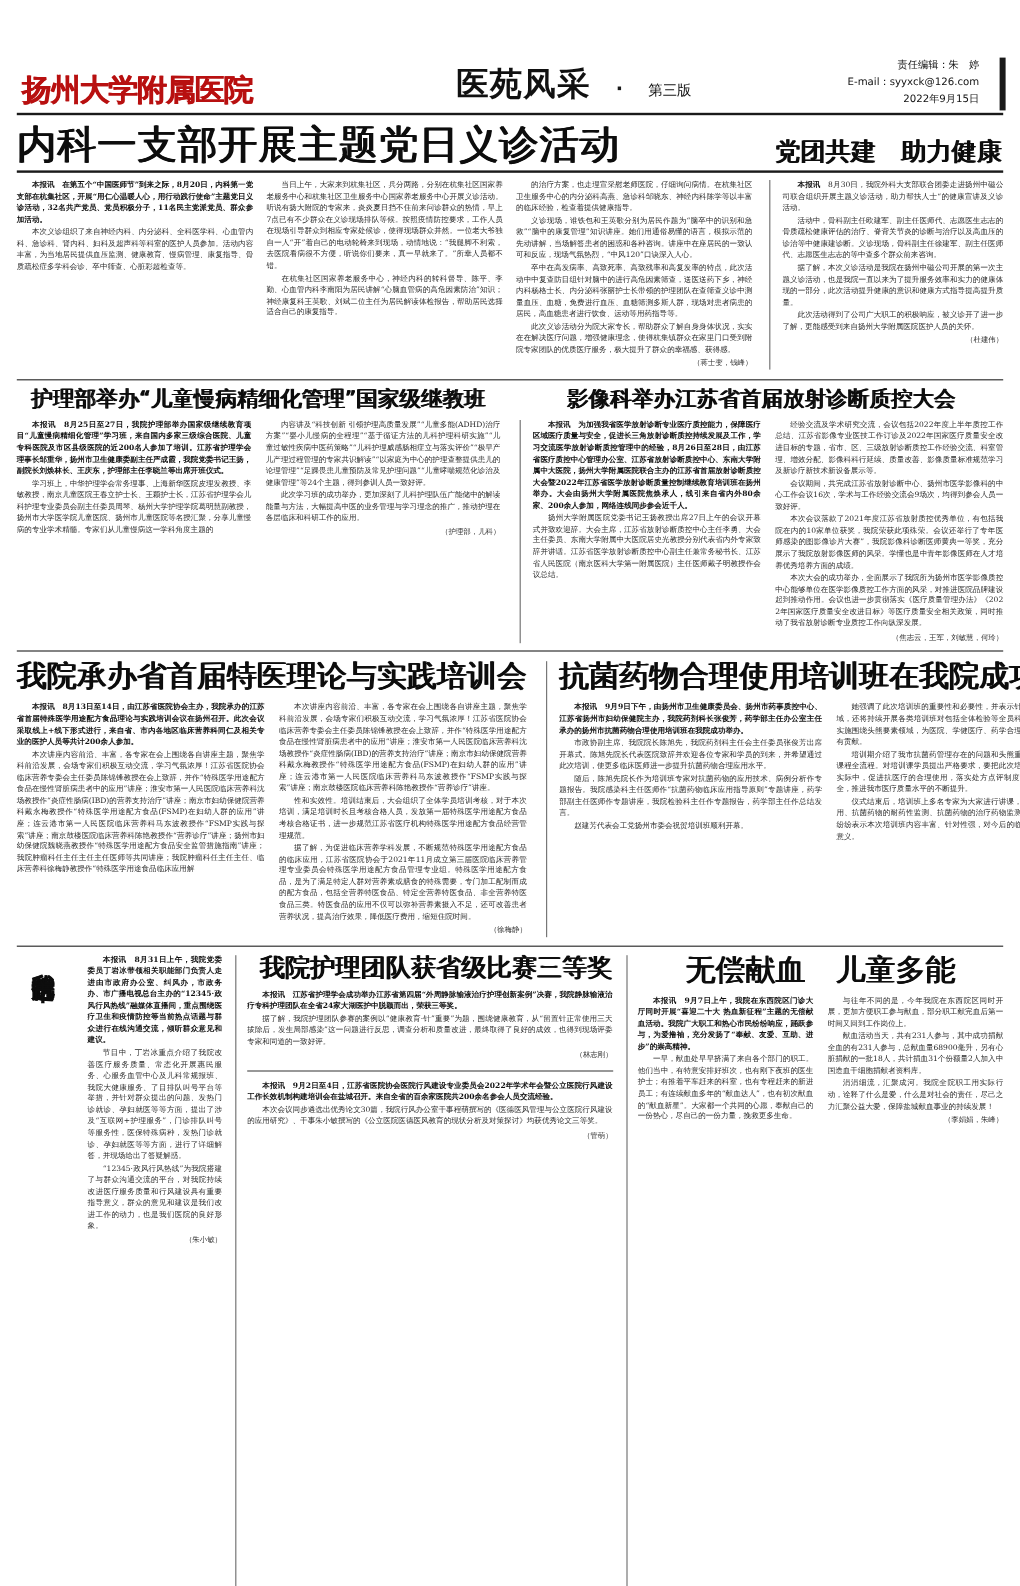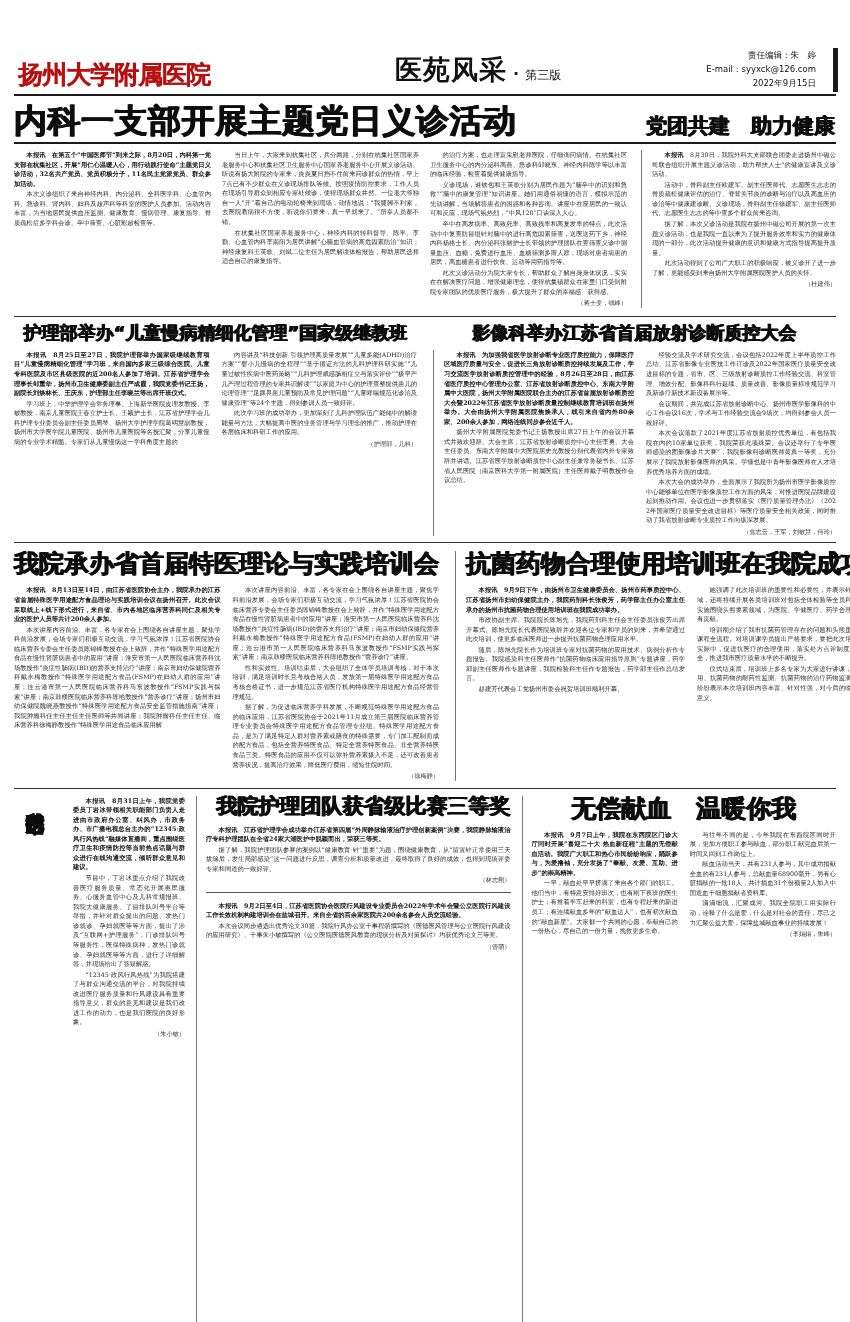--- a/index.html
+++ b/index.html
@@ -32,21 +32,21 @@
     font-family: "DejaVu Serif", "Liberation Serif", serif;
     font-weight: bold;
     font-size: 25px;
     letter-spacing: -1px;
     line-height: 1;
     white-space: nowrap;
     padding-bottom: 3px;
     text-shadow: 0.6px 0 0 #b81010;
   }
   .center-title {
-    display: flex; align-items: baseline; gap: 5px;
+    display: flex; align-items: baseline; gap: 20px;
     margin-left: 40px;
     padding-bottom: 2px;
   }
   .center-title .mt {
     font-family: "DejaVu Sans", sans-serif;
     font-weight: bold; font-size: 27px; letter-spacing: 1px;
     color: #111;
   }
   .center-title .dot { font-size: 16px; font-weight: bold; padding: 0 1px;}
   .center-title .ed {
@@ -60,21 +60,21 @@
   }
   .meta .line { white-space: nowrap; }
   .meta-bar {
     position: absolute; right: -6px; top: 0px; width: 5px; height: 44px;
     background: #1a1a1a;
   }
 
   
   .hl {
     font-family: "DejaVu Sans", sans-serif;
-    font-weight: bold;
+    font-weight: normal;
     color: #0d0d0d;
     line-height: 1;
     white-space: nowrap;
     text-shadow: 0.7px 0 0 #0d0d0d, -0.7px 0 0 #0d0d0d;
   }
   .hl-xl { font-size: 33px; letter-spacing: 0.5px; }
   .hl-lg { font-size: 25px; letter-spacing: 0px; }
   .hl-md { font-size: 21px; letter-spacing: 0px; }
   .hl-sm { font-size: 18px; }
 
@@ -282,21 +282,21 @@
         <div class="rule-thin" style="margin:7px 0 7px 0"></div>
 
         <div class="body-col" style="margin-top:8px">
           <p><span class="lead">本报讯　9月2日至4日，江苏省医院协会医院行风建设专业委员会2022年学术年会暨公立医院行风建设工作长效机制构建培训会在盐城召开。来自全省的百余家医院共200余名参会人员交流经验。</span></p>
           <p>本次会议同步遴选出优秀论文30篇，我院行风办公室干事程萌撰写的《医德医风管理与公立医院行风建设的应用研究》、干事朱小敏撰写的《公立医院医德医风教育的现状分析及对策探讨》均获优秀论文三等奖。</p>
           <div class="byline">（管萌）</div>
         </div>
       </div>
 
       <div class="vdiv" style="padding-left:9px">
-        <div class="hl hl-lg" style="text-align:center">无偿献血　温暖你我</div>
+        <div class="hl hl-lg" style="text-align:center">无偿献血　儿童多能</div>
         <div class="cols2" style="margin-top:9px">
           <div class="body-col">
             <p><span class="lead">本报讯　9月7日上午，我院在东西院区门诊大厅同时开展“喜迎二十大 热血新征程”主题的无偿献血活动。我院广大职工和热心市民纷纷响应，踊跃参与，为爱撸袖，充分发扬了“奉献、友爱、互助、进步”的崇高精神。</span></p>
             <p>一早，献血处早早挤满了来自各个部门的职工。他们当中，有特意安排好班次，也有刚下夜班的医生护士；有推着平车赶来的科室，也有专程赶来的新进员工；有连续献血多年的“献血达人”，也有初次献血的“献血新星”。大家都一个共同的心愿，奉献自己的一份热心，尽自己的一份力量，挽救更多生命。</p>
           </div>
           <div class="body-col">
             <p>与往年不同的是，今年我院在东西院区同时开展，更加方便职工参与献血，部分职工献完血后第一时间又回到工作岗位上。</p>
             <p>献血活动当天，共有231人参与，其中成功捐献全血的有231人参与，总献血量68900毫升，另有心脏捐献的一批18人，共计捐血31个份额量2人加入中国造血干细胞捐献者资料库。</p>
             <p>涓涓细流，汇聚成河。我院全院职工用实际行动，诠释了什么是爱，什么是对社会的责任，尽己之力汇聚公益大爱，保障盐城献血事业的持续发展！</p>
             <div class="byline">（李娟娟，朱峰）</div>

